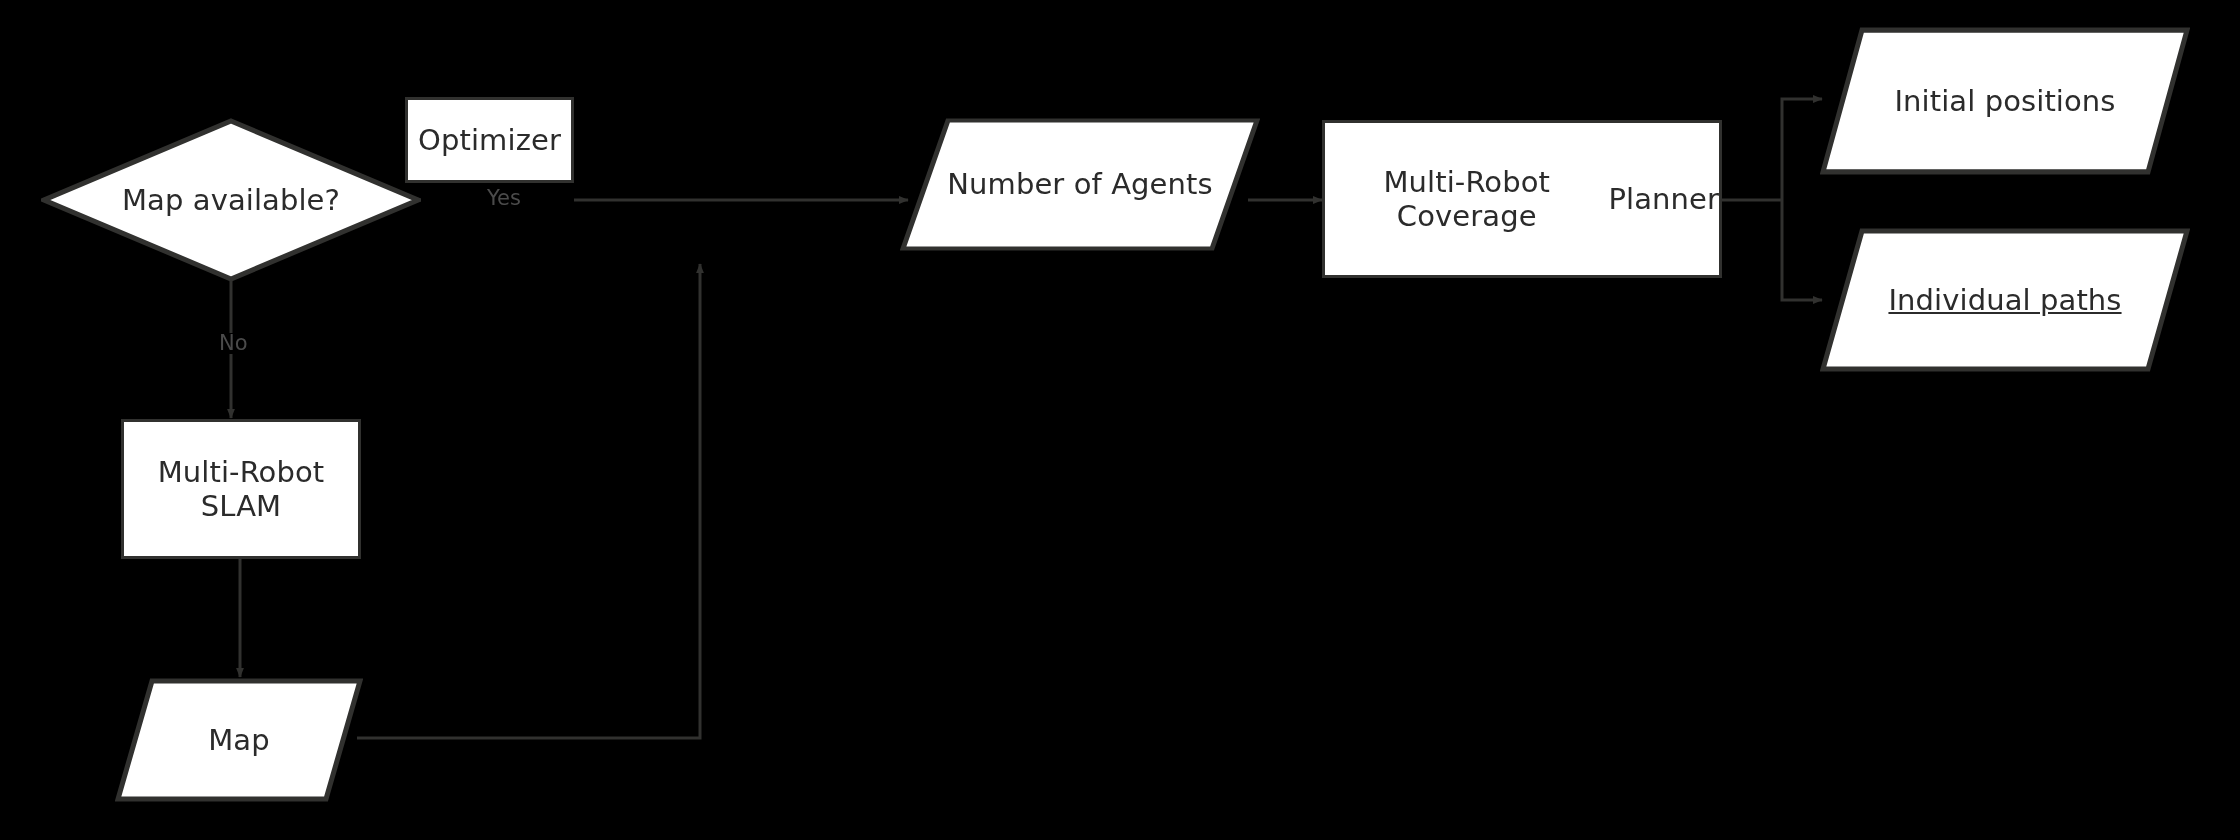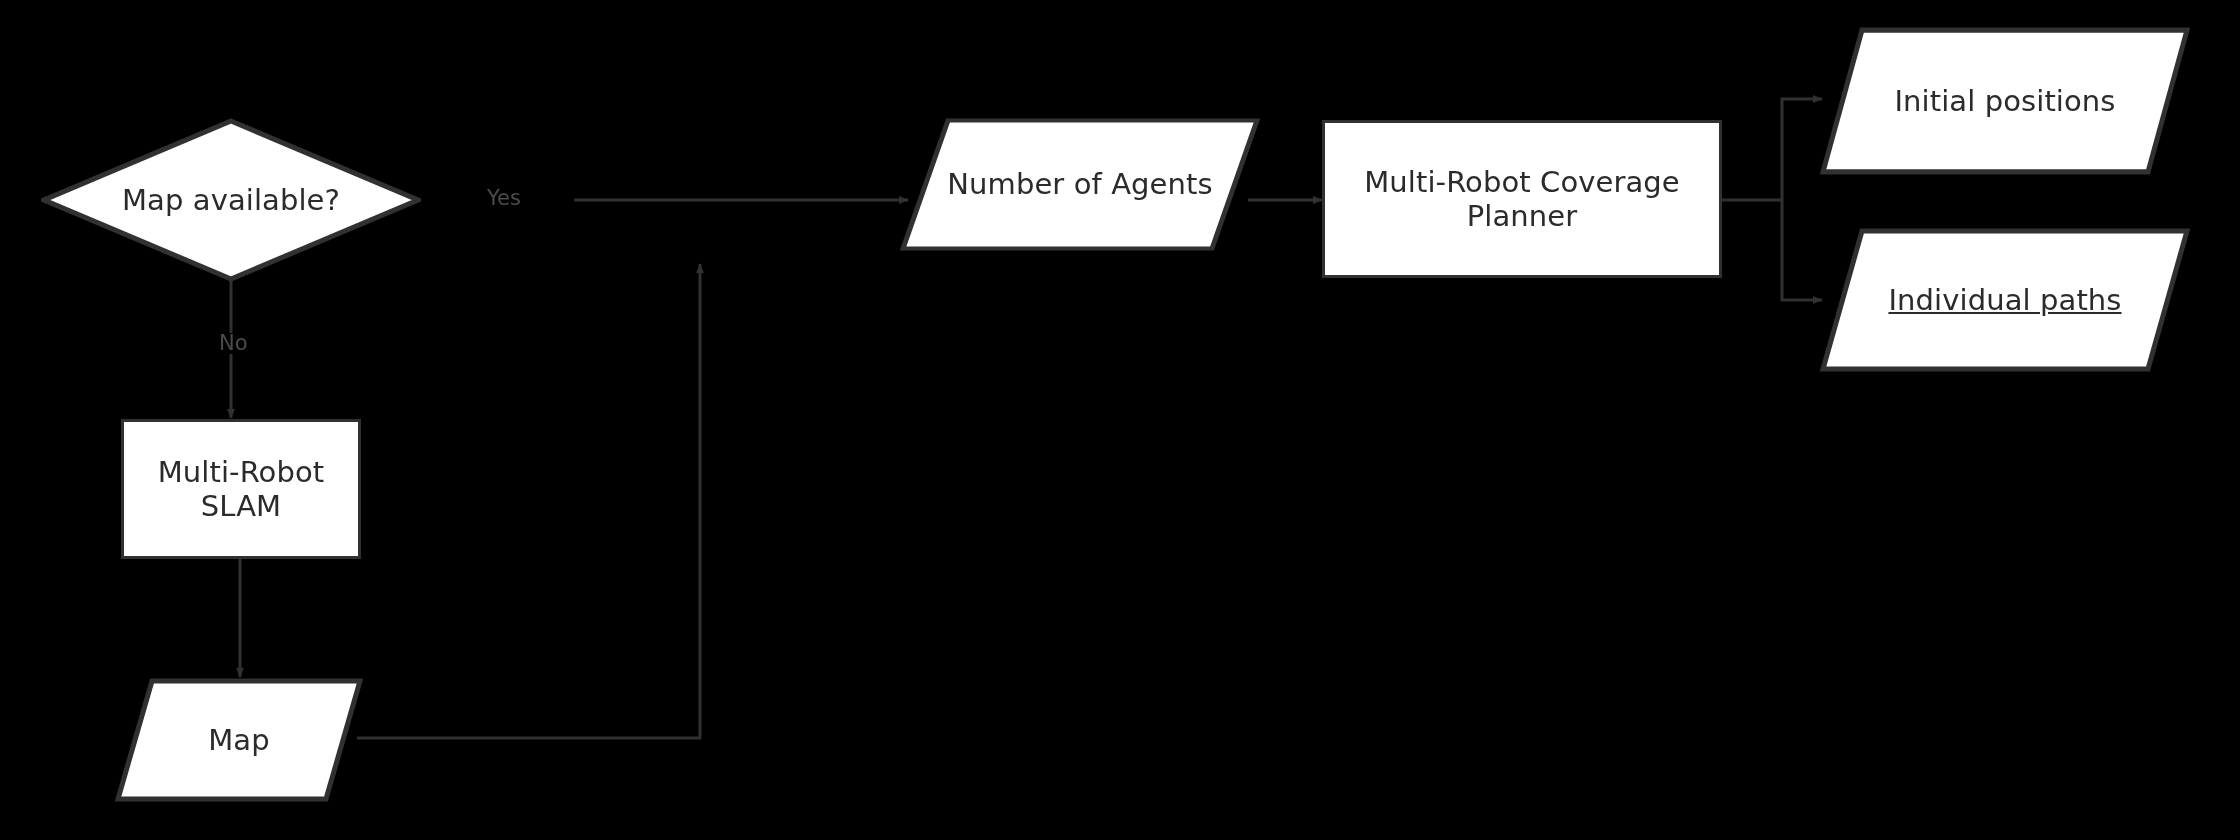--- a/index.html
+++ b/index.html
@@ -129,29 +129,32 @@
     <svg class="dec-shape" viewBox="0 0 380 164" preserveAspectRatio="none">
       <polygon points="190,3 377,82 190,161 3,82" fill="#ffffff" stroke="#31312f" stroke-width="5"></polygon>
     </svg>
     <span class="dec-label">Map available?</span>
   </div>
 
   <div class="edge-label" style="left:480px; top:188px;">Yes</div>
 
   <div class="edge-label" style="left:212px; top:333px;">No</div>
 
+  <div class="node process" style="left:405px; top:97px; width:169px; height:86px;">
+    <span>Optimizer</span>
+  </div>
 
   <div class="node io" style="left:900px; top:118px; width:360px; height:133px;">
     <svg class="io-shape" viewBox="0 0 360 165" preserveAspectRatio="none">
       <polygon points="48,3 357,3 312,162 3,162" fill="#ffffff" stroke="#31312f" stroke-width="5"></polygon>
     </svg>
     <span class="io-label">Number of Agents</span>
   </div>
 
-  <div class="node process" style="left:1322px; top:120px; width:400px; height:158px; flex-direction:column;align-items:center;">
+  <div class="node process" style="left:1322px; top:120px; width:400px; height:158px; flex-direction:row;align-items:center;">
     <span>Multi-Robot Coverage</span>
     <span>Planner</span>
   </div>
 
   <div class="node io" style="left:1820px; top:27px; width:370px; height:148px;">
     <svg class="io-shape" viewBox="0 0 370 144" preserveAspectRatio="none">
       <polygon points="42,3 367,3 328,141 3,141" fill="#ffffff" stroke="#31312f" stroke-width="5"></polygon>
     </svg>
     <span class="io-label">Initial positions</span>
   </div>

